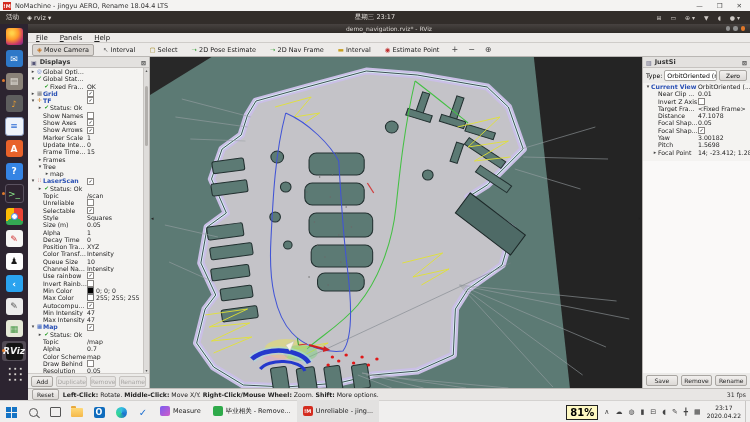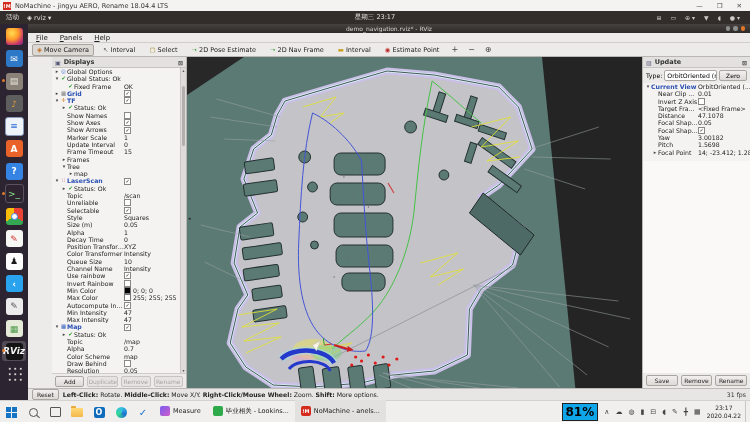--- a/index.html
+++ b/index.html
@@ -55,21 +55,21 @@
   #rv-menubar .mi{padding:0 5px;}
   #rv-toolbar{left:28px;top:43px;width:722px;height:14px;background:#edebe9;border-bottom:1px solid #b9b6b3;
               display:flex;align-items:center;font-size:6.5px;color:#222;gap:4px;padding-left:4px;box-sizing:border-box;}
   .tool{display:flex;align-items:center;gap:2px;padding:1px 4px;border-radius:2px;border:1px solid transparent;}
   .tool.active{background:#dcd8d4;border-color:#a8a4a0;}
   .tool .tic{font-size:6.5px;}
   .texe{padding:0 3px;font-size:8px;color:#444;}
   #rv-main{left:28px;top:57px;width:722px;height:331px;display:flex;position:absolute;}
   
   .panel{background:#ecebe9;border-right:1px solid #b9b6b3;display:flex;flex-direction:column;box-sizing:border-box;}
-  #displays-panel{width:159px;padding-left:24px;}
+  #displays-panel{width:122px;}
   #views-panel{width:108px;border-right:none;border-left:1px solid #b9b6b3;}
   .phead{height:10px;background:#e3e1df;border-bottom:1px solid #c6c3c0;display:flex;align-items:center;
          font-size:6.5px;font-weight:bold;color:#333;padding:0 3px;gap:3px;flex:none;}
   .phead .pico{font-size:6px;color:#557;}
   .phead .pclose{margin-left:auto;font-size:6px;color:#555;}
   .tree{position:relative;background:#f4f3f1;overflow:hidden;font-size:6.2px;color:#1c1c1c;flex:none;}
   #displays-tree{height:305px;border-bottom:1px solid #cfccc9;}
   #views-tree{height:78px;}
   .trow{display:flex;align-items:center;height:7.3px;line-height:7.3px;white-space:nowrap;}
   .arr{width:6px;flex:none;font-size:5px;color:#444;text-align:center;}
@@ -126,21 +126,21 @@
   .bluecheck{color:#1b6fd0;font-size:10px;font-weight:bold;}
   .tb-win{height:22px;display:flex;align-items:center;gap:3px;padding:0 6px;border-bottom:2px solid #7aa7d8;
           max-width:96px;flex:none;white-space:nowrap;overflow:hidden;}
   .tb-win.active{background:#e2e1e0;}
   .tb-win .wic{width:10px;height:10px;border-radius:2px;flex:none;display:flex;align-items:center;justify-content:center;
                font-size:5px;color:#fff;font-weight:bold;}
   .wic-lookins{background:linear-gradient(135deg,#7a5cf0,#d05cc8);border-radius:3px;}
   .wic-justsi{background:#2faa4a;border-radius:50%;}
   .wic-nomachine{background:#d42b1e;}
   .tb-win .wlb{overflow:hidden;text-overflow:ellipsis;font-size:6.5px;}
-  #battery-widget{background:#0ea5e9;border:1px solid #222;color:#000;font-size:12px;font-weight:bold;
+  #battery-widget{background:#fef9c3;border:1px solid #222;color:#000;font-size:10px;font-weight:bold;
                   padding:1px 3px;margin-left:auto;flex:none;}
   #tray{display:flex;align-items:center;gap:6px;padding:0 6px;font-size:7px;color:#444;flex:none;}
   #tray .tri{font-size:7px;}
   #clock{font-size:6px;text-align:center;line-height:1.3;flex:none;padding-right:4px;}
   #show-desktop{width:4px;height:22px;border-left:1px solid #c8c6c4;flex:none;}
 </style>
 </head>
 <body>
 
 <div id="nm-bar" class="abs">
@@ -679,21 +679,21 @@
         <polygon points="128,288 136,284 132,294" fill="#f8f4e6" stroke="#bbb" stroke-width="0.5"></polygon>
         <line x1="140" y1="288" x2="148" y2="287" stroke="#d03030" stroke-width="1"></line>
         <line x1="140" y1="288" x2="139" y2="281" stroke="#30a030" stroke-width="1"></line>
       </g>
     </svg>
   </div>
 
   <div id="views-panel" class="panel">
     <div class="phead">
       <span class="pico">▥</span>
-      <span>Update</span>
+      <span>JustSi</span>
       <span class="pclose">⊠</span>
     </div>
     <div id="views-type">
       <span>Type:</span>
       <span id="type-combo">
         <span>OrbitOriented (r</span>
 
       </span>
       <span id="zero-btn">Zero</span>
     </div>
@@ -795,25 +795,25 @@
   <span class="tb-ic">
       <span class="bluecheck">✓</span>
     </span>
   <span id="tb-windows" style="display:flex;">
       <span class="tb-win">
         <span class="wic wic-lookins"></span>
         <span class="wlb">Measure</span>
       </span>
       <span class="tb-win">
         <span class="wic wic-justsi"></span>
-        <span class="wlb">毕业相关 - Lookins...</span>
+        <span class="wlb">毕业相关 - Remove...</span>
       </span>
       <span class="tb-win active">
         <span class="wic wic-nomachine">!M</span>
-        <span class="wlb">NoMachine - anels...</span>
+        <span class="wlb">Unreliable - jing...</span>
       </span>
     </span>
   <span id="battery-widget">81%</span>
   <span id="tray">
       <span class="tri">∧</span>
       <span class="tri">☁</span>
       <span class="tri">◍</span>
       <span class="tri">▮</span>
       <span class="tri">⊟</span>
       <span class="tri">◖</span>

